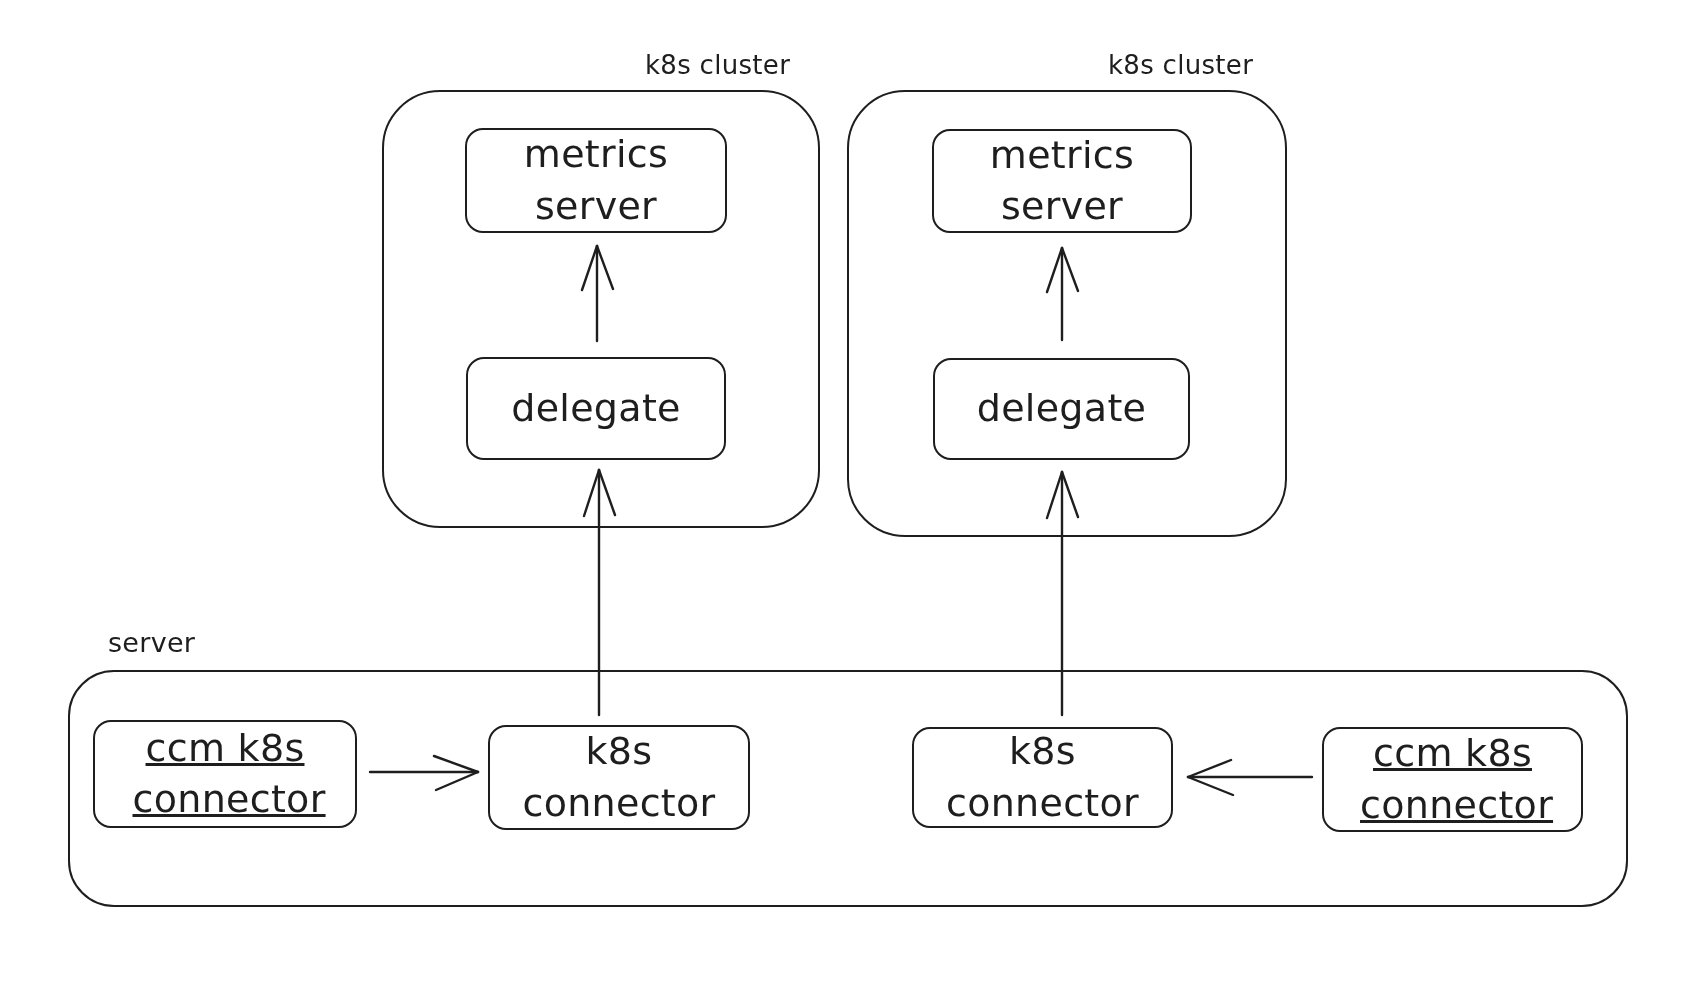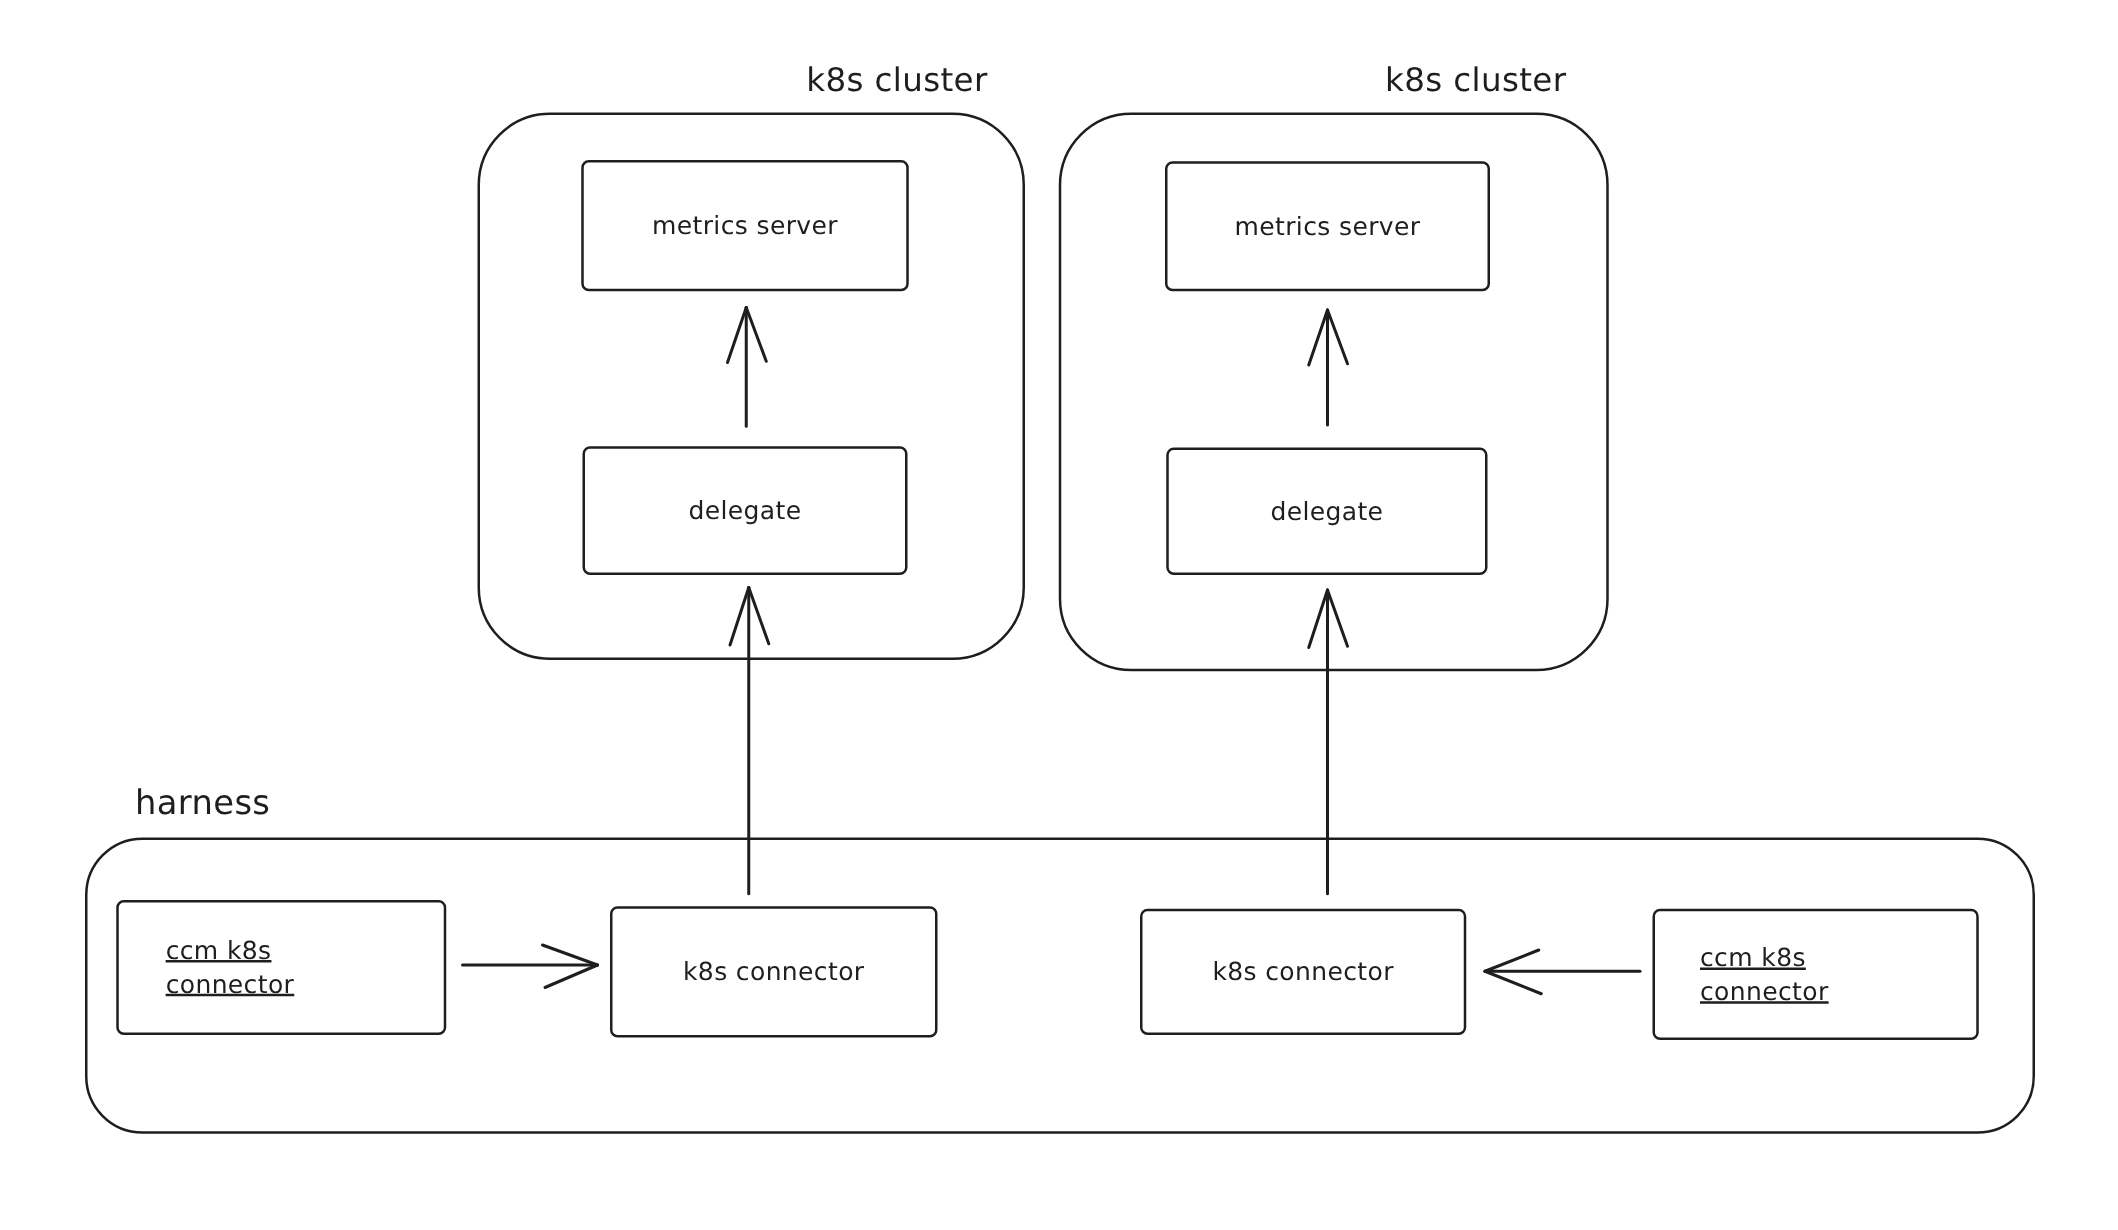--- a/index.html
+++ b/index.html
@@ -22,28 +22,28 @@
     position: absolute;
     border: 2.5px solid #1e1e1e;
     background: transparent;
     box-sizing: border-box;
   }
   .cluster { border-radius: 58px; }
   .harness { border-radius: 46px; }
   .node {
     position: absolute;
     border: 2.5px solid #1e1e1e;
-    border-radius: 6px;
+    border-radius: 18px;
     background: transparent;
     box-sizing: border-box;
     display: flex;
     align-items: center;
     justify-content: center;
-    text-align: left;
-    font-size: 20px;
+    text-align: center;
+    font-size: 38px;
     line-height: 1.35;
     letter-spacing: 0.3px;
   }
   .node .node-label { display: block; }
   .node .wrap-narrow { max-width: 185px; text-decoration: underline; }
   .float-label {
     position: absolute;
     font-size: 26px;
     letter-spacing: 0.3px;
     white-space: nowrap;
@@ -81,21 +81,21 @@
     <span class="node-label">delegate</span>
   </div>
 
   <div class="node" style="left:932px; top:129px; width:260px; height:104px;">
     <span class="node-label">metrics server</span>
   </div>
   <div class="node" style="left:933px; top:358px; width:257px; height:102px;">
     <span class="node-label">delegate</span>
   </div>
 
-  <div class="float-label" style="left:108px; top:627px; font-size:27px;">harness</div>
+  <div class="float-label" style="left:108px; top:627px; font-size:27px;">server</div>
   <div class="frame harness" style="left:68px; top:670px; width:1560px; height:237px;"></div>
 
   <div class="node" style="left:93px; top:720px; width:264px; height:108px;">
     <span class="node-label wrap-narrow">ccm k8s connector</span>
   </div>
   <div class="node" style="left:488px; top:725px; width:262px; height:105px;">
     <span class="node-label">k8s connector</span>
   </div>
   <div class="node" style="left:912px; top:727px; width:261px; height:101px;">
     <span class="node-label">k8s connector</span>

